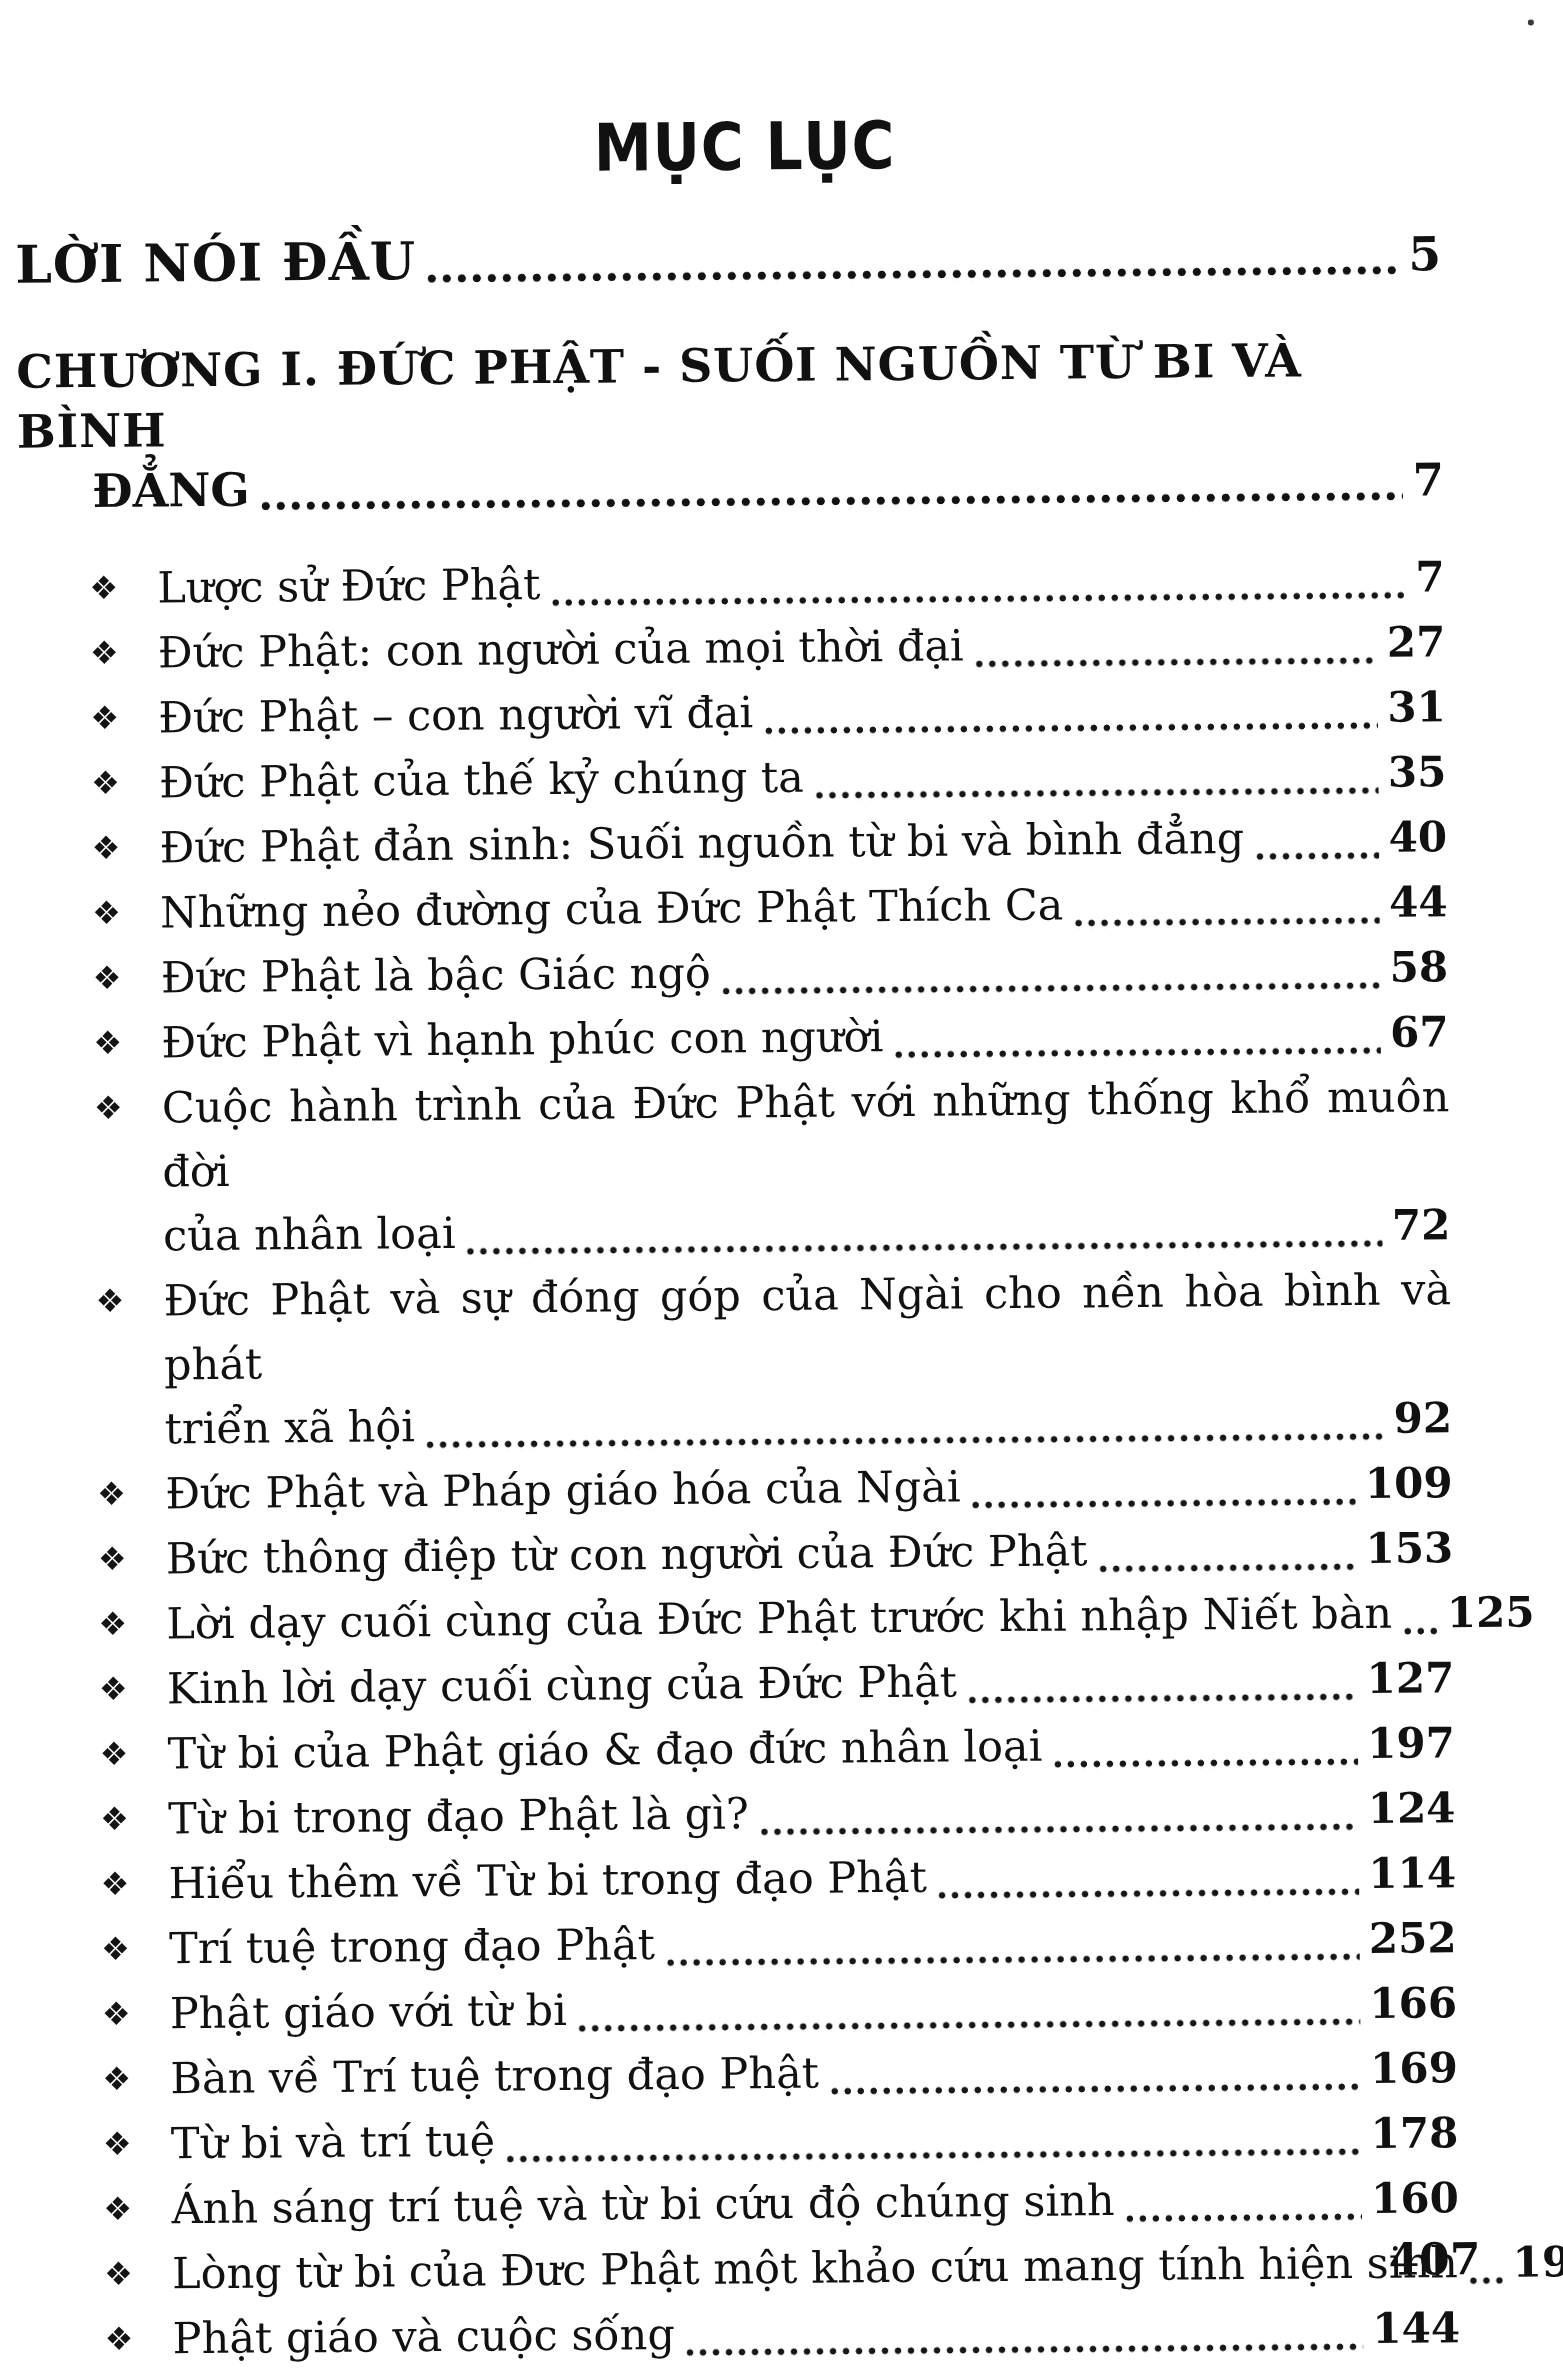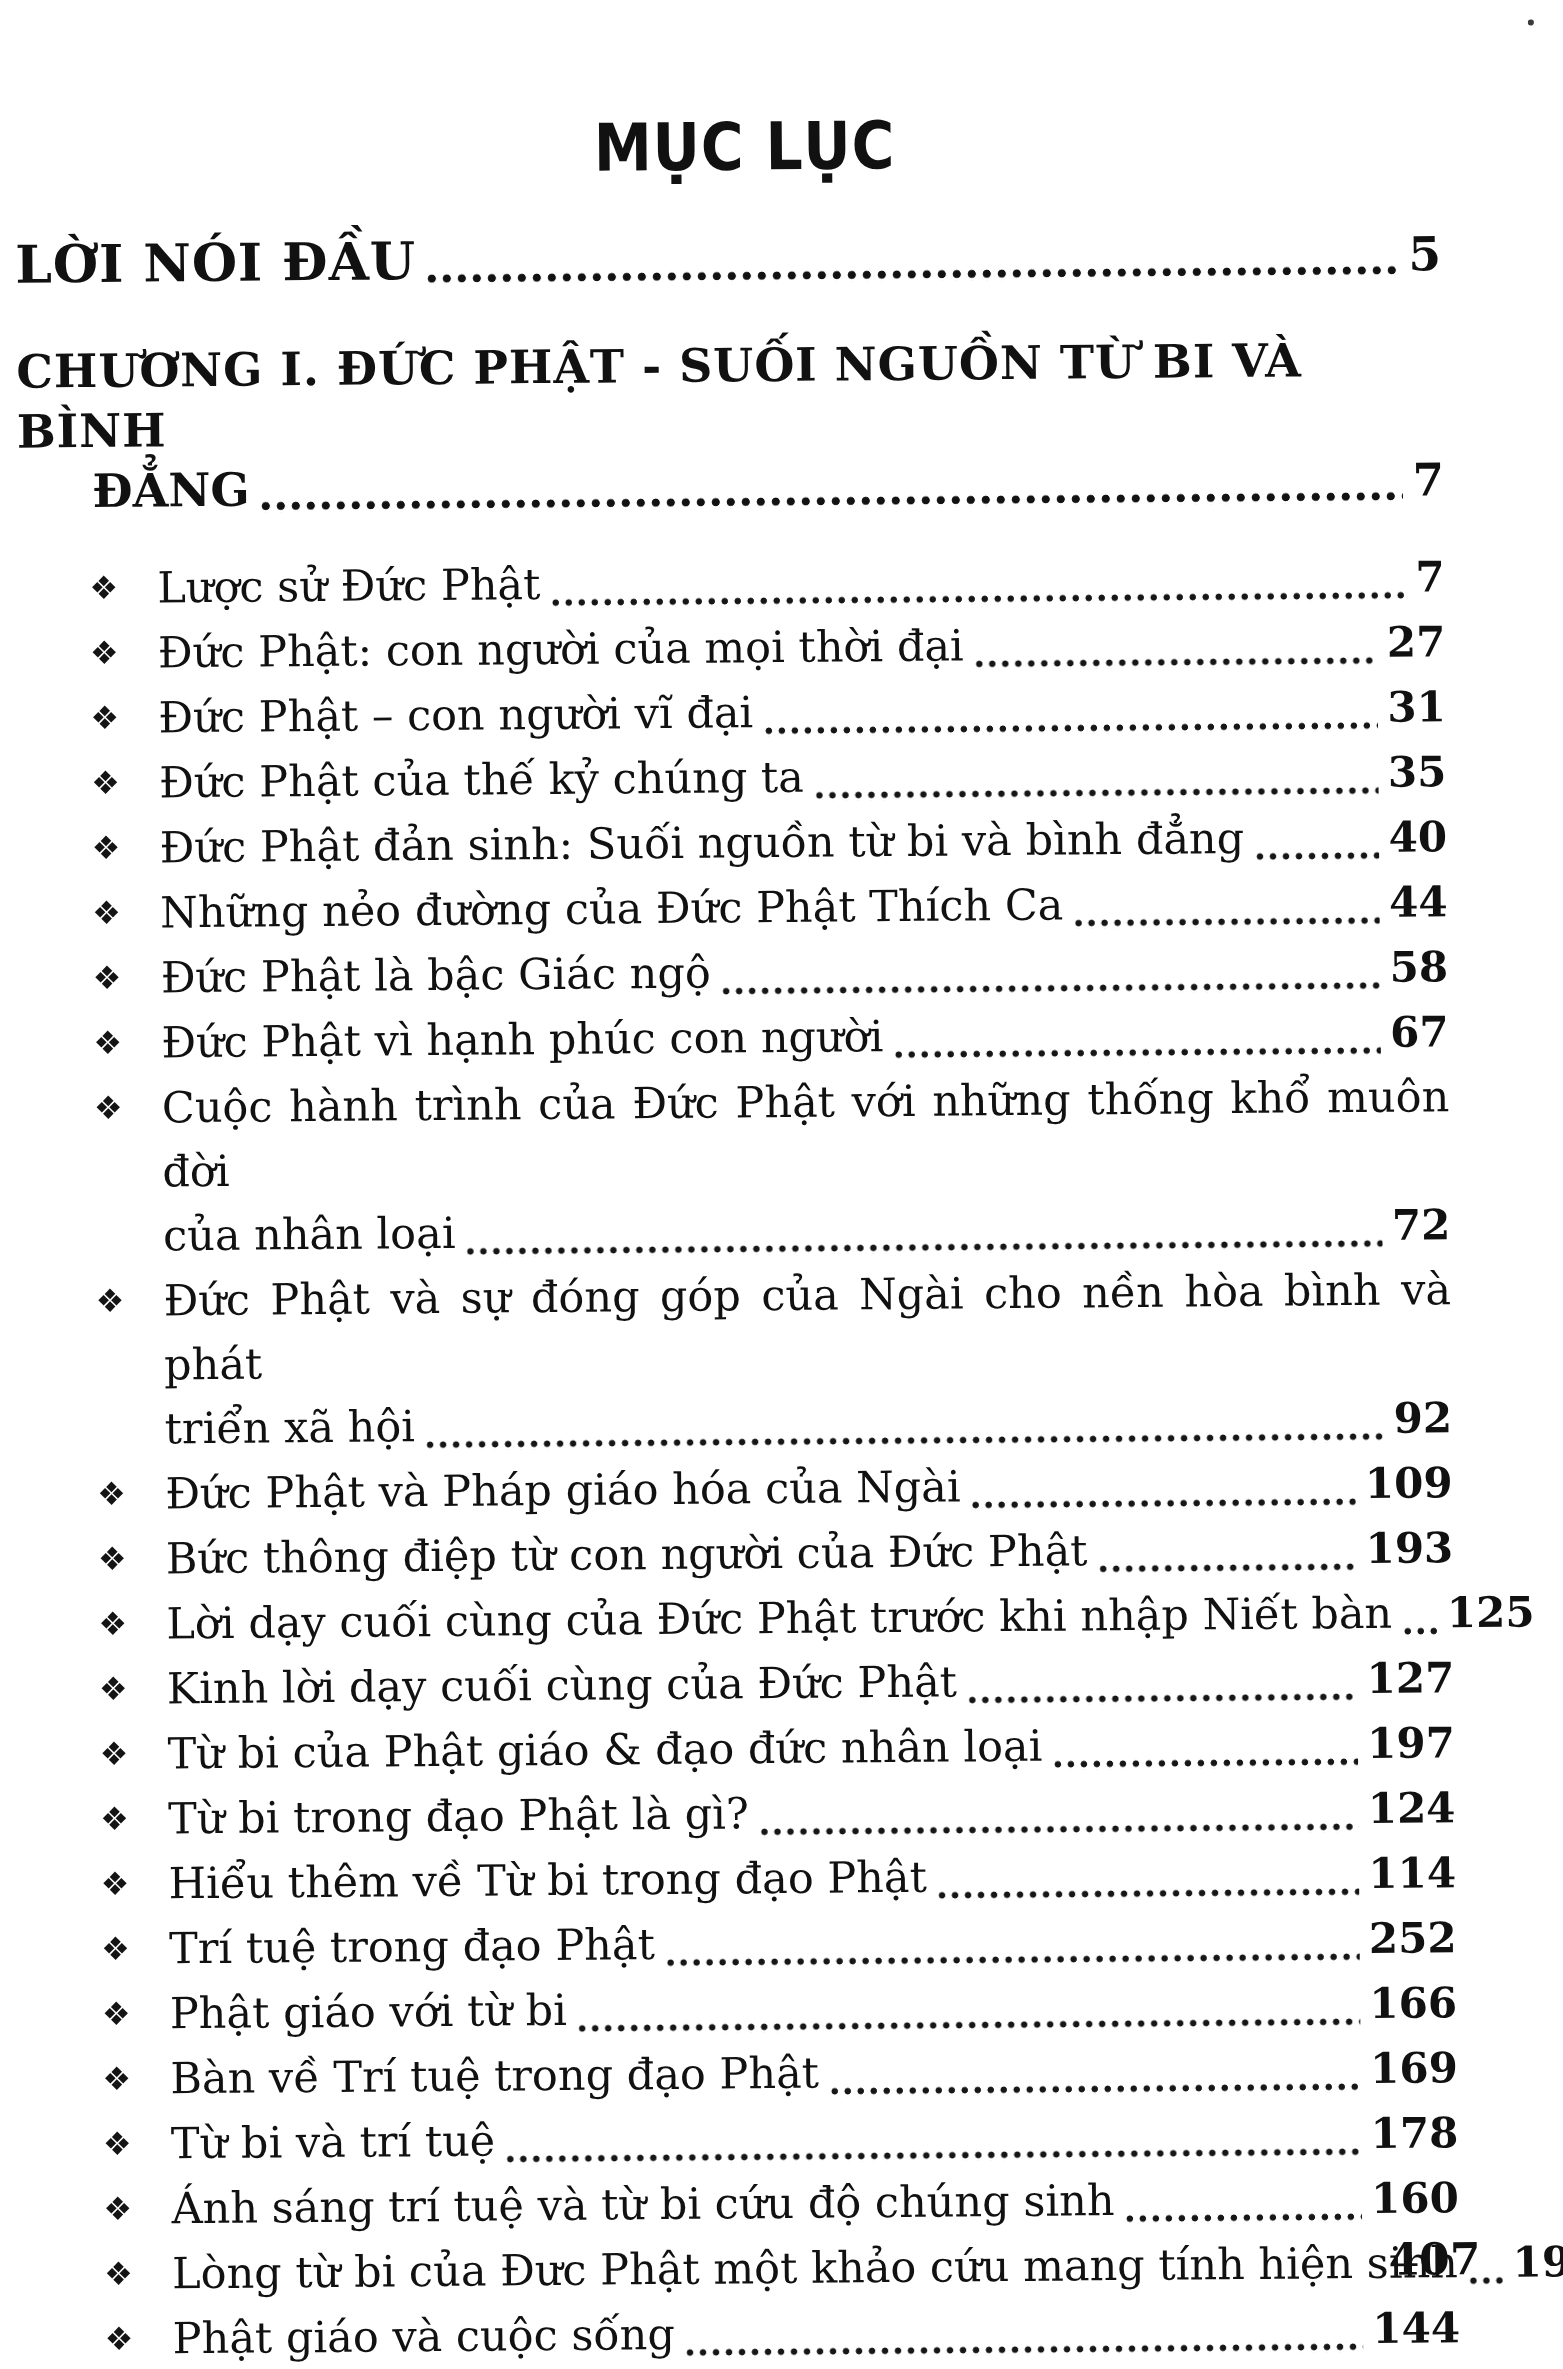--- a/index.html
+++ b/index.html
@@ -246,21 +246,21 @@
             <span class="num">109</span>
           </div>
         </div>
       </div>
       <div class="entry">
         <span class="bullet">❖</span>
         <div class="entry-body">
           <div class="row">
             <span class="t">Bức thông điệp từ con người của Đức Phật</span>
             <span class="leader"></span>
-            <span class="num">193</span>
+            <span class="num">153</span>
           </div>
         </div>
       </div>
       <div class="entry">
         <span class="bullet">❖</span>
         <div class="entry-body">
           <div class="row">
             <span class="t">Lời dạy cuối cùng của Đức Phật trước khi nhập Niết bàn</span>
             <span class="leader"></span>
             <span class="num">125</span>

